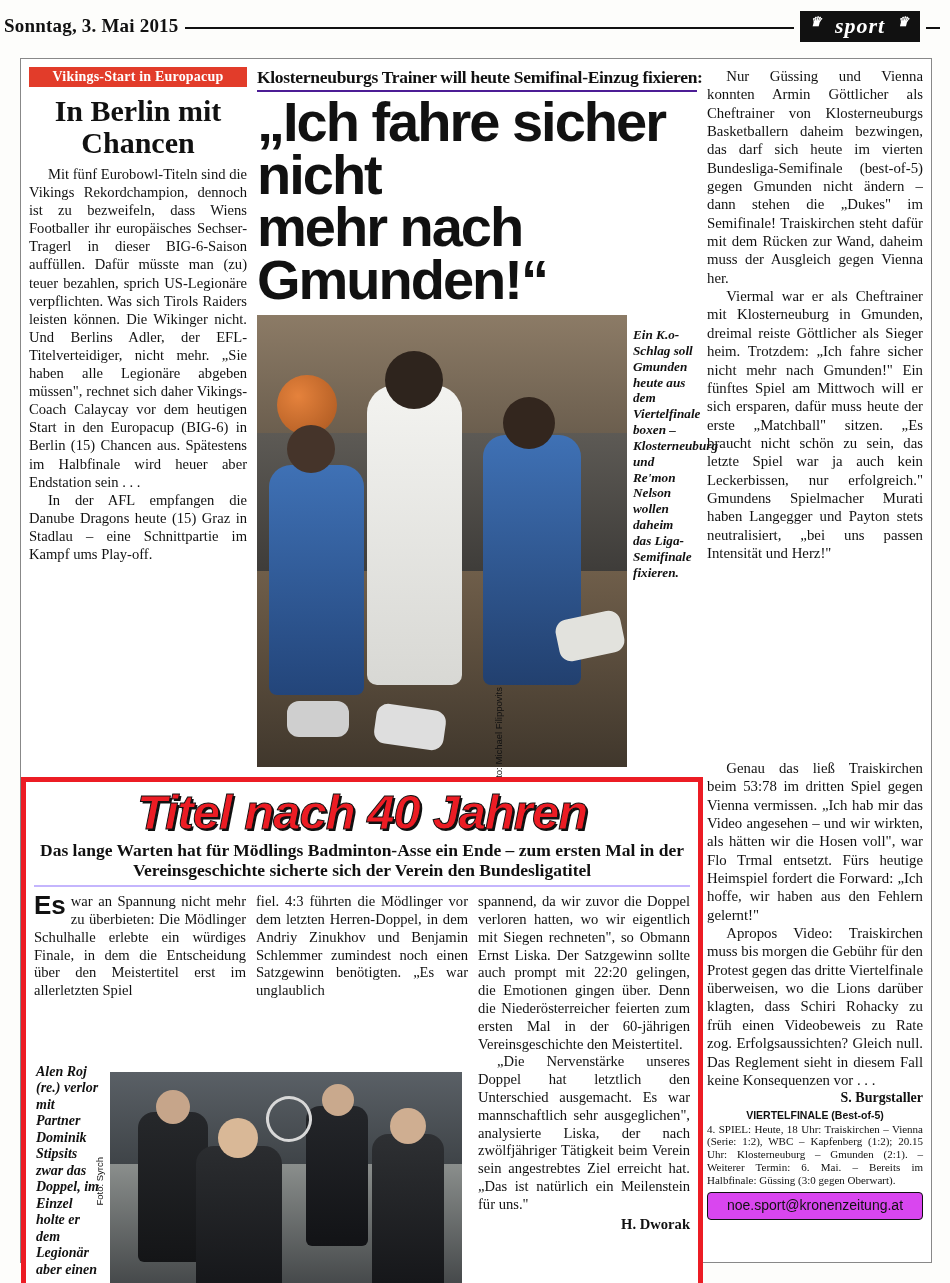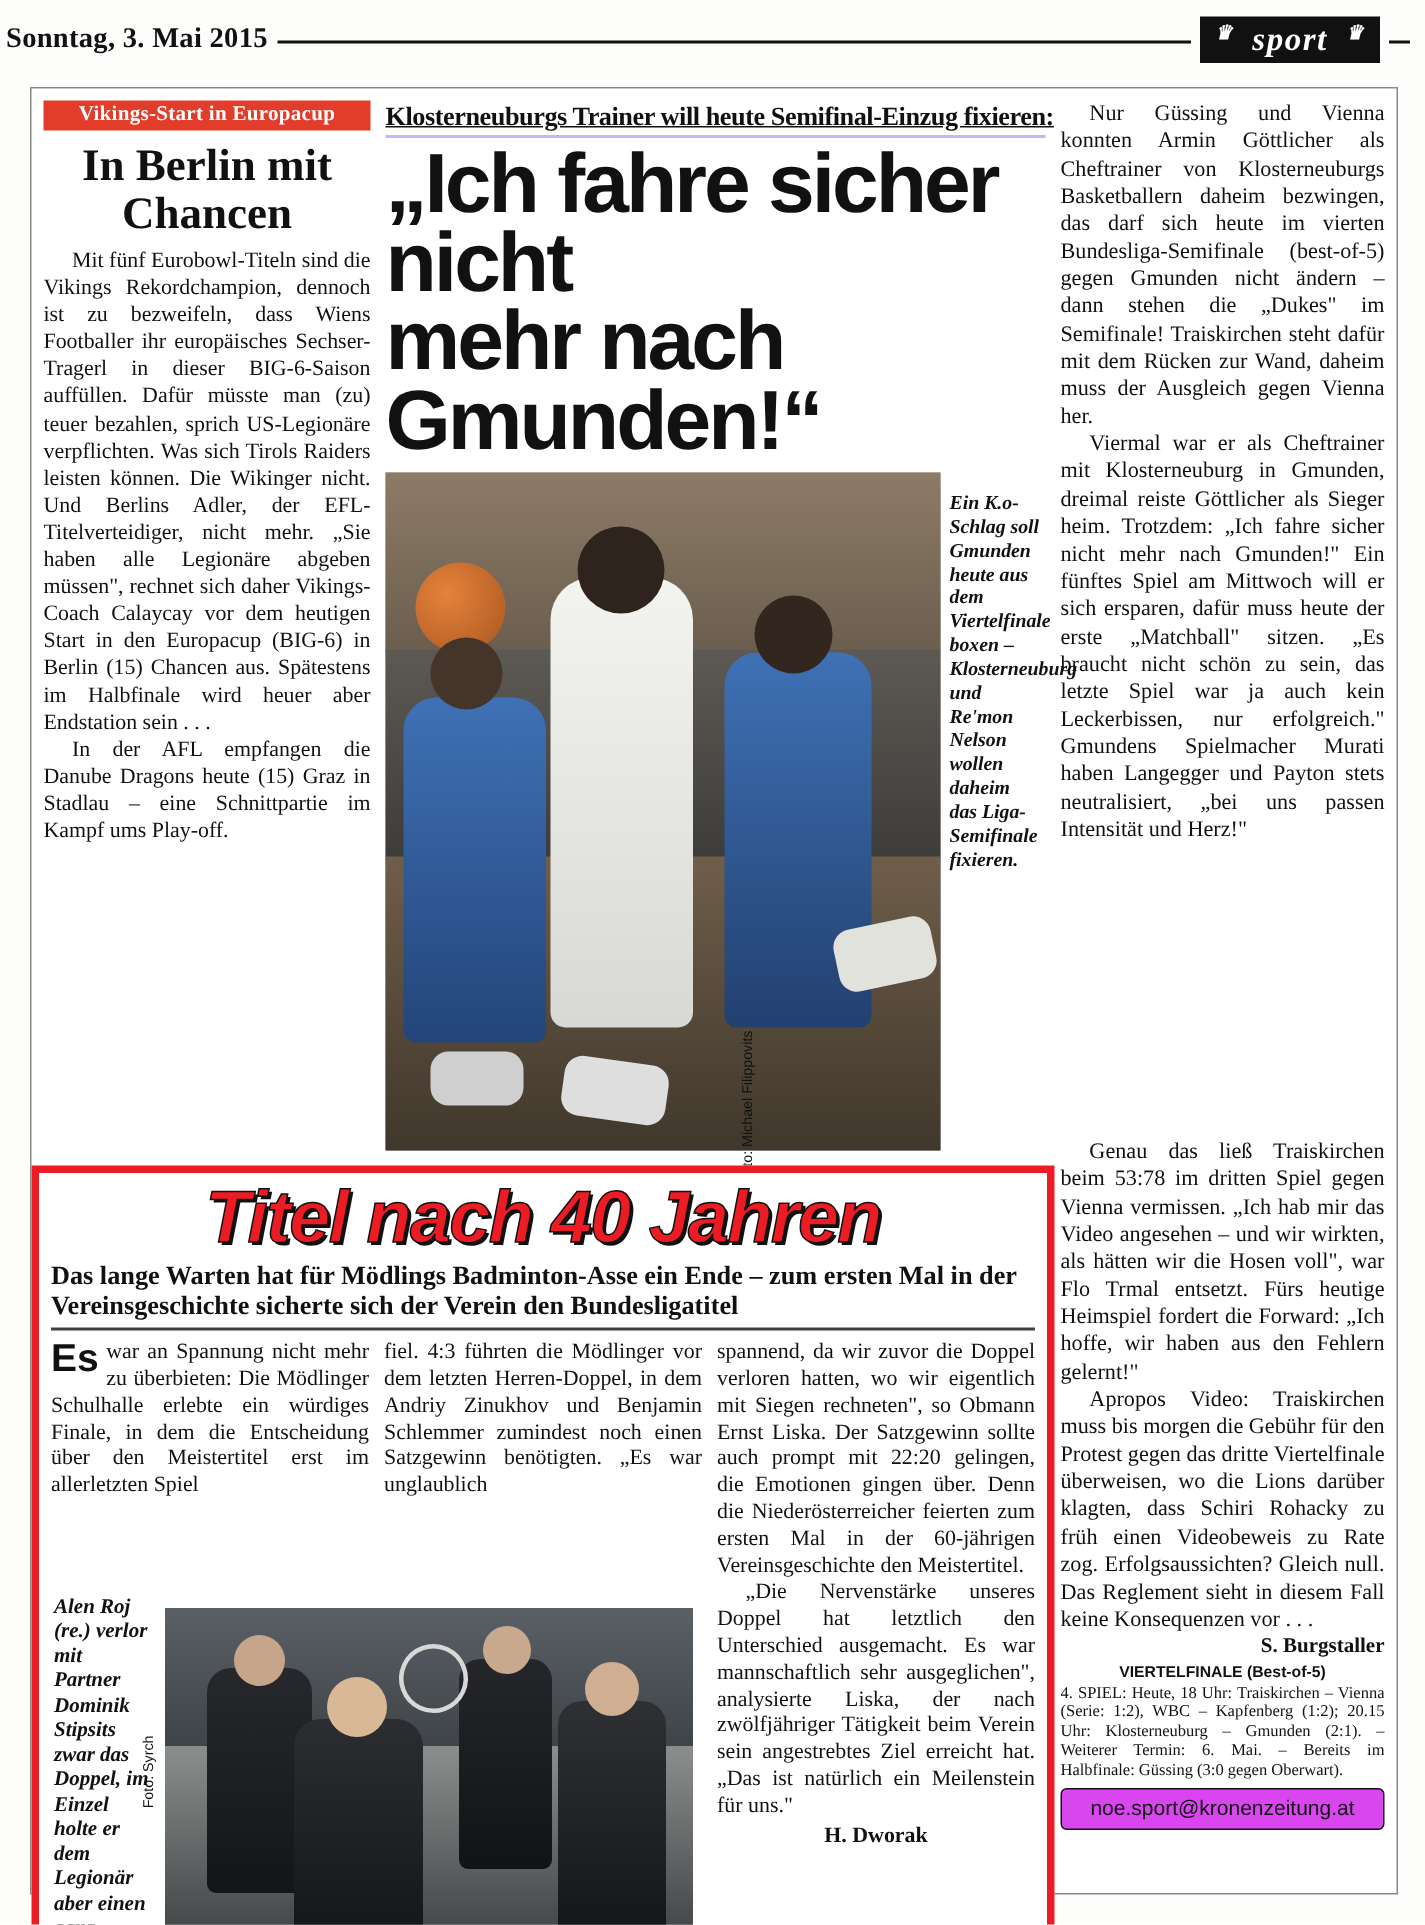--- a/index.html
+++ b/index.html
@@ -131,26 +131,25 @@
   .center-block {
     position: absolute;
     left: 236px; top: 8px;
     width: 440px;
   }
   .kicker {
     font-family: "Liberation Serif", serif;
     font-weight: bold;
     font-size: 17.5px;
     color: #111;
-    border-bottom: 2px solid #c4b5fd;
+    border-bottom: 2px solid #4c1d95;
     padding-bottom: 2px;
     margin-bottom: 4px;
     white-space: nowrap;
     letter-spacing: -0.3px;
-    text-decoration: underline;
   }
   .mega-headline {
     font-family: "Liberation Sans", sans-serif;
     font-weight: bold;
     font-size: 56px;
     line-height: 0.94;
     letter-spacing: -2px;
     color: #111;
     margin-bottom: 8px;
   }
@@ -230,23 +229,24 @@
     -webkit-text-stroke: 1px #111;
     text-shadow: 2px 2px 0 #111;
     margin-bottom: 4px;
   }
   .sub-deck {
     font-family: "Liberation Serif", serif;
     font-weight: bold;
     font-size: 17.5px;
     line-height: 1.12;
     color: #111;
-    border-bottom: 2px solid #404040;
+    border-bottom: 2px solid #c4b5fd;
     padding-bottom: 5px;
     margin-bottom: 6px;
+    text-align: center;
   }
 
   .three-col {
     display: flex;
     gap: 10px;
   }
   .tc {
     width: 212px;
     font-family: "Liberation Serif", serif;
     font-size: 14.6px;
@@ -285,21 +285,21 @@
     position: absolute;
     left: 68px;
     bottom: 130px;
     writing-mode: vertical-rl;
     transform: rotate(180deg);
     font-family: "Liberation Sans", sans-serif;
     font-size: 9.5px;
     color: #111;
   }
   .sig {
-    text-align: center;
+    text-align: right;
     font-family: "Liberation Serif", serif;
     font-weight: bold;
     font-size: 14.6px;
     margin-top: 2px;
   }
 
   
   .br-col {
     position: absolute;
     left: 686px;

